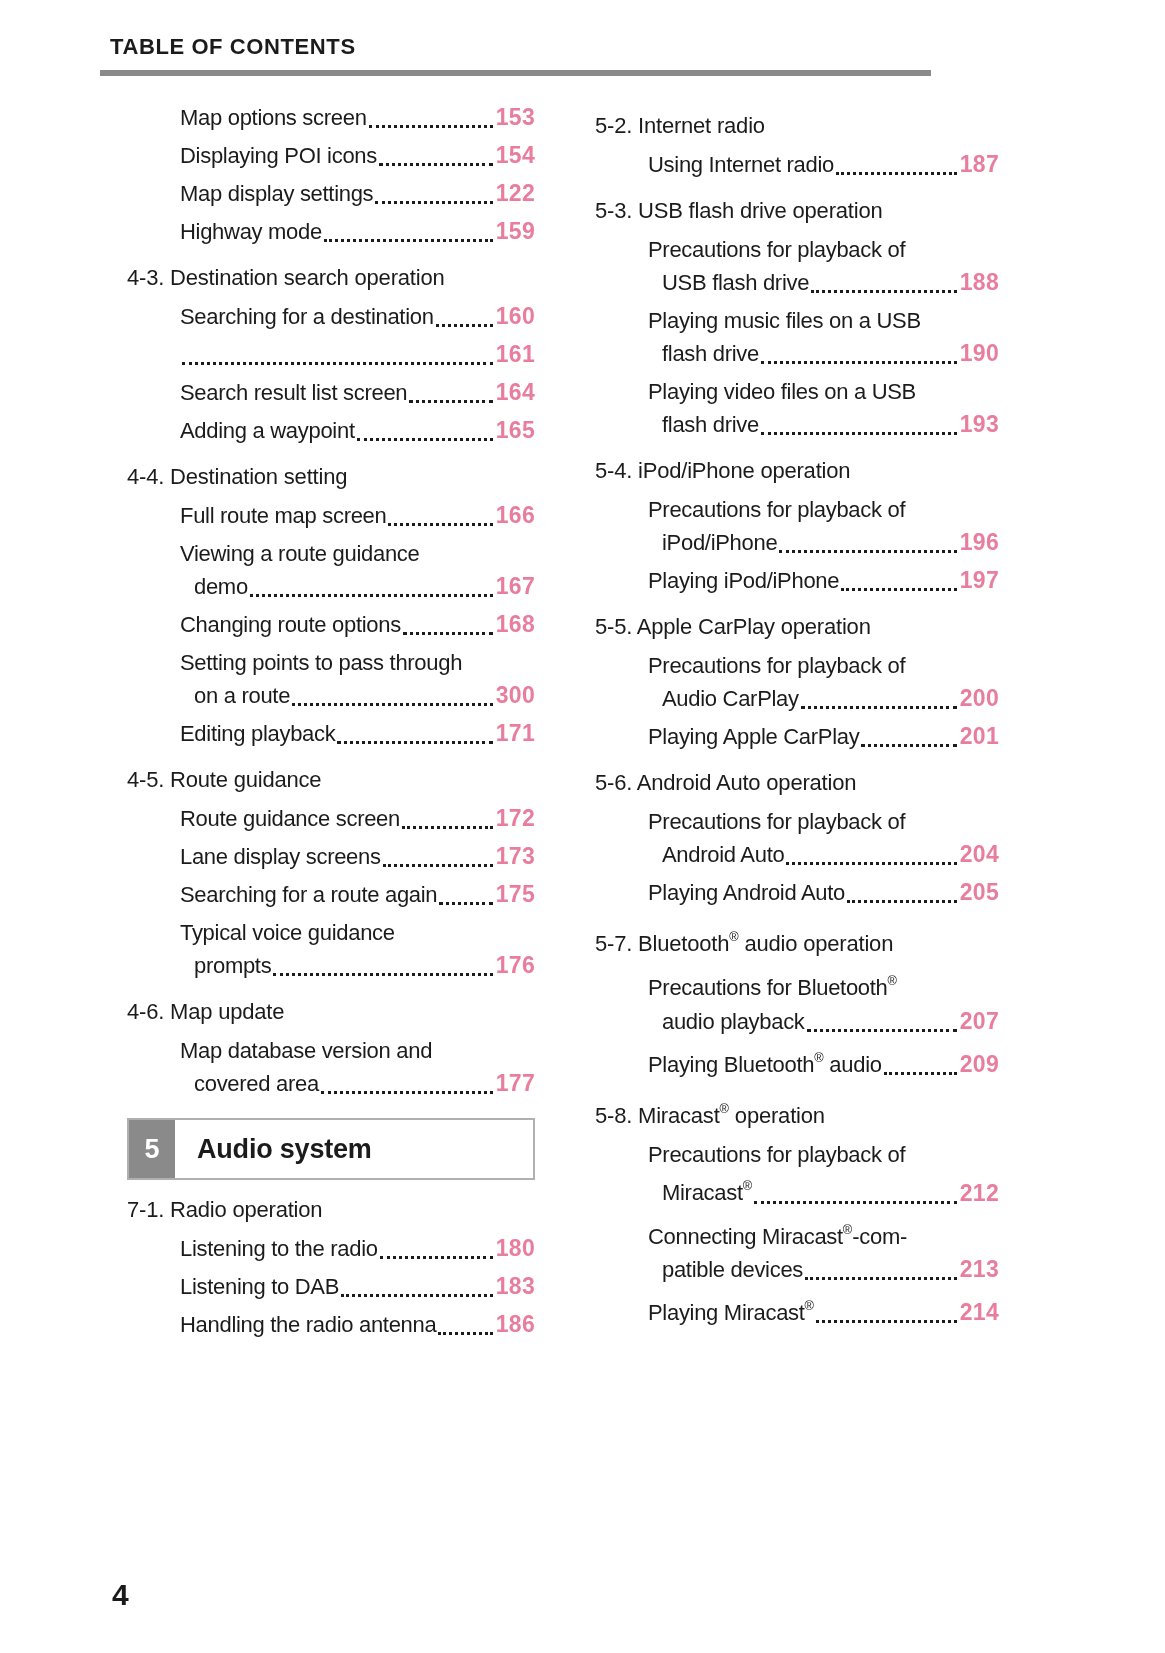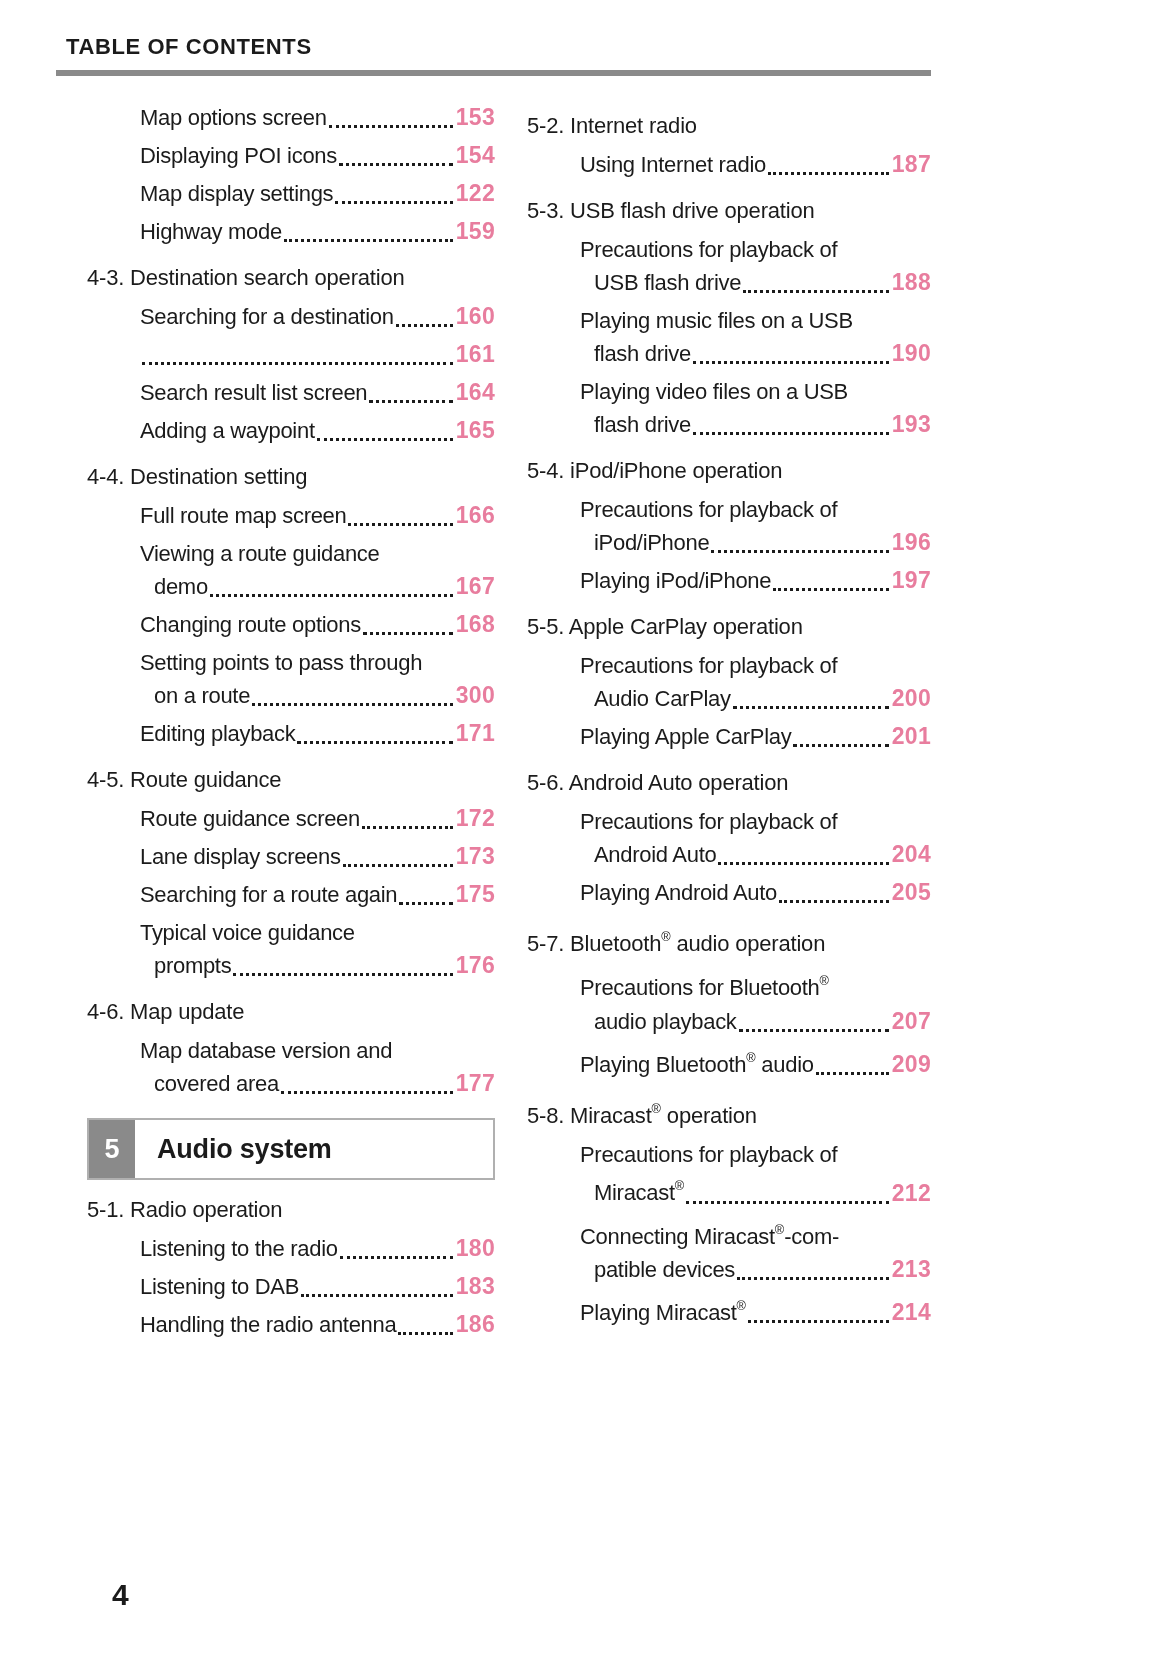--- a/index.html
+++ b/index.html
@@ -1,31 +1,31 @@
 <!DOCTYPE html>
 <html><head>
 <meta charset="utf-8">
 <style>
   html,body{margin:0;padding:0;background:#ffffff;}
   .page{
     position:relative;
     width:1009px;height:1653px;
     box-sizing:border-box;
-    padding:30px 78px 0 56px;
+    padding:30px 78px 0 100px;
     background:#fff;
     font-family:"Liberation Sans","DejaVu Sans",sans-serif;
     color:var(--text,#1b1b1b);
     overflow:hidden;
   }
   .title{
     font-size:22px;font-weight:bold;letter-spacing:0.6px;
     margin:4px 0 0 10px;color:var(--text,#1b1b1b);
   }
   .rule{height:6px;background:var(--rule,#8a8a8a);margin-top:10px;}
-  .columns{display:flex;gap:32px;padding:20px 0 0 27px;justify-content:flex-end;}
+  .columns{display:flex;gap:60px;padding:20px 0 0 27px;}
   .col{width:408px;flex:0 0 auto;}
   .col.right{width:404px;}
   .section{
     font-size:22px;font-weight:normal;line-height:33px;
     margin:13px 0 6px 0;letter-spacing:-0.2px;
   }
   .entry{margin:5px 0;font-size:22px;letter-spacing:-0.3px;}
   .eline{display:flex;align-items:baseline;line-height:33px;padding-left:53px;}
   .eline.cont{padding-left:67px;}
   .etext{white-space:pre;}
@@ -204,21 +204,21 @@
           <div class="eline cont">
             <span class="etext">covered area</span>
             <span class="leader"></span>
             <span class="pnum">177</span>
           </div>
         </div>
         <div class="chapter">
           <div class="chapter-num">5</div>
           <div class="chapter-label">Audio system</div>
         </div>
-        <div class="section">5-1. Radio operation</div>
+        <div class="section">7-1. Radio operation</div>
         <div class="entry">
           <div class="eline">
             <span class="etext">Listening to the radio</span>
             <span class="leader"></span>
             <span class="pnum">180</span>
           </div>
         </div>
         <div class="entry">
           <div class="eline">
             <span class="etext">Listening to DAB</span>

